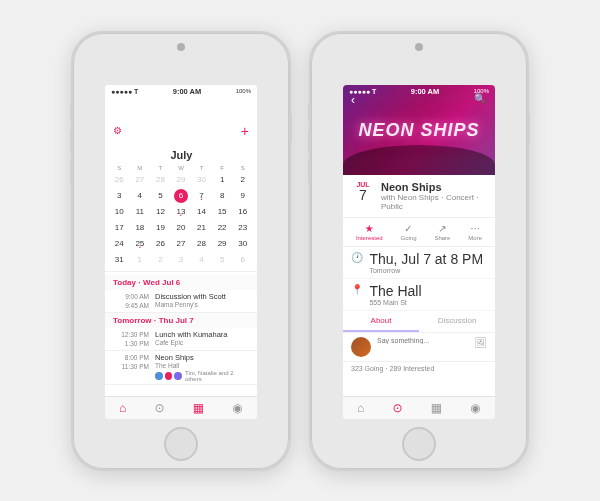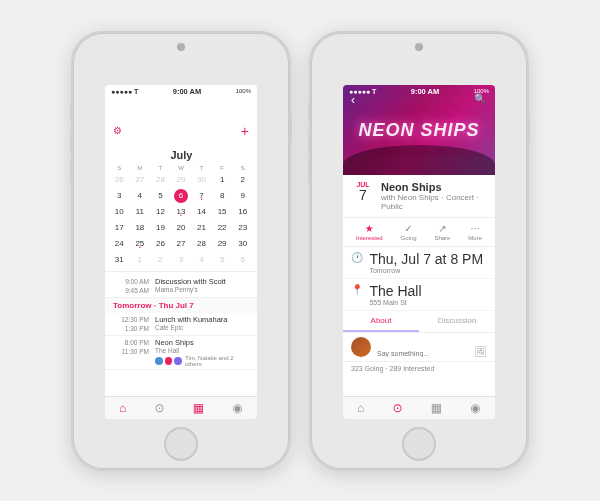--- a/index.html
+++ b/index.html
@@ -347,21 +347,21 @@
       border-bottom: 2px solid transparent;
     }
     .event-tab.active {
       color: #e91e63;
       border-bottom: 2px solid #c4b5fd;
     }
 
     .event-comment-area {
       display: flex;
       padding: 4px 8px;
-      align-items: flex-end;
+      align-items: flex-start;
       gap: 6px;
       border-bottom: 1px solid #f0f0f0;
     }
     .comment-avatar {
       width: 20px;
       height: 20px;
       border-radius: 50%;
       background: #ddd;
       overflow: hidden;
       flex-shrink: 0;
@@ -487,20 +487,21 @@
           <span class="cal-cell other-month">2</span>
           <span class="cal-cell other-month">3</span>
           <span class="cal-cell other-month">4</span>
           <span class="cal-cell other-month">5</span>
           <span class="cal-cell other-month">6</span>
         </div>
       </div>
 
       <div class="cal-divider"></div>
 
+      <div class="cal-section-header">Today · Wed Jul 6</div>
       <div class="cal-event">
         <div class="cal-event-time">
           <div>9:00 AM</div>
           <div>9:45 AM</div>
         </div>
         <div class="cal-event-info">
           <div class="cal-event-title">Discussion with Scott</div>
           <div class="cal-event-subtitle">Mama Penny's</div>
         </div>
       </div>

